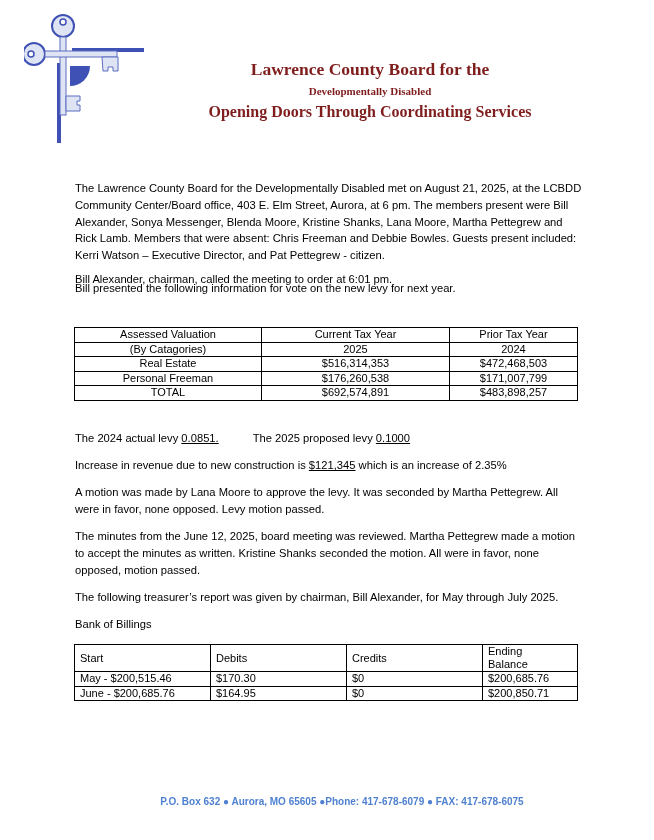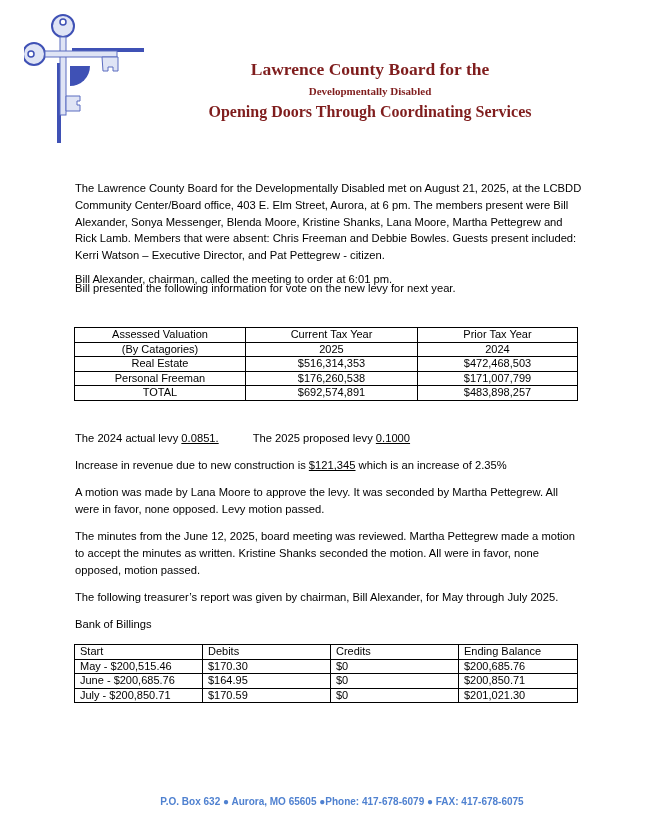--- a/index.html
+++ b/index.html
@@ -6,21 +6,21 @@
   body { width: 654px; height: 840px; position: relative; overflow: hidden; font-family: "Liberation Sans", sans-serif; color: #000; }
   .logo { position: absolute; left: 24px; top: 8px; width: 120px; height: 135px; }
   .letterhead { position: absolute; left: 180px; top: 58px; width: 380px; text-align: center; font-family: "Liberation Serif", serif; color: #7f1d1d; font-weight: bold; }
   .lh-line1 { font-size: 17.5px; line-height: 22px; }
   .lh-line2 { font-size: 11px; line-height: 22px; }
   .lh-line3 { font-size: 16px; line-height: 20px; }
   .body-text { position: absolute; left: 75px; width: 510px; font-size: 11.2px; line-height: 16.8px; }
   .body-text p { margin: 0; }
   u { text-decoration: underline; }
   table { position: absolute; left: 74px; width: 504px; border-collapse: collapse; font-size: 11px; }
-  table td { border: 1.5px solid #000; padding: 0 4px; height: 13.5px; line-height: 13px; }
+  table td { border: 1.5px solid #000; padding: 0 12px; height: 13.5px; line-height: 13px; }
   .levy td { text-align: center; }
   .treas td { text-align: left; padding-left: 5px; }
   .footer { position: absolute; left: 15px; top: 796px; width: 654px; text-align: center; color: #4f81d0; font-weight: bold; font-size: 10px; }
 </style>
 </head>
 <body>
 
 <div class="logo">
   <svg width="120" height="135" viewBox="0 0 120 135">
 
@@ -129,22 +129,16 @@
         <td style="width: 118px;">$170.30</td>
         <td style="width: 118px;">$0</td>
         <td>$200,685.76</td>
       </tr>
       <tr>
         <td style="width: 118px;">June - $200,685.76</td>
         <td style="width: 118px;">$164.95</td>
         <td style="width: 118px;">$0</td>
         <td>$200,850.71</td>
       </tr>
-      <tr>
-        <td style="width: 118px;">July - $200,850.71</td>
-        <td style="width: 118px;">$170.59</td>
-        <td style="width: 118px;">$0</td>
-        <td>$201,021.30</td>
-      </tr>
     </tbody>
 </table>
 
 <div class="footer">P.O. Box 632 ● Aurora, MO 65605 ●Phone: 417-678-6079 ● FAX: 417-678-6075</div>
 
 </body></html>

